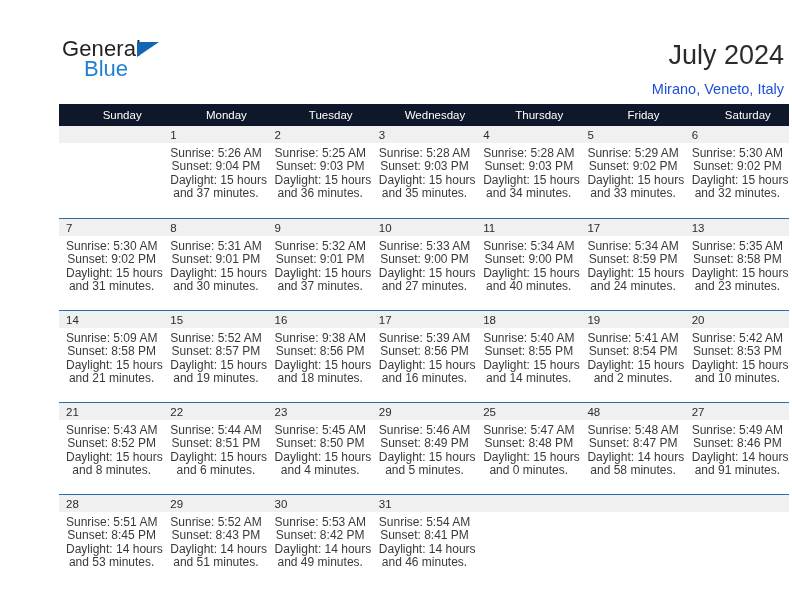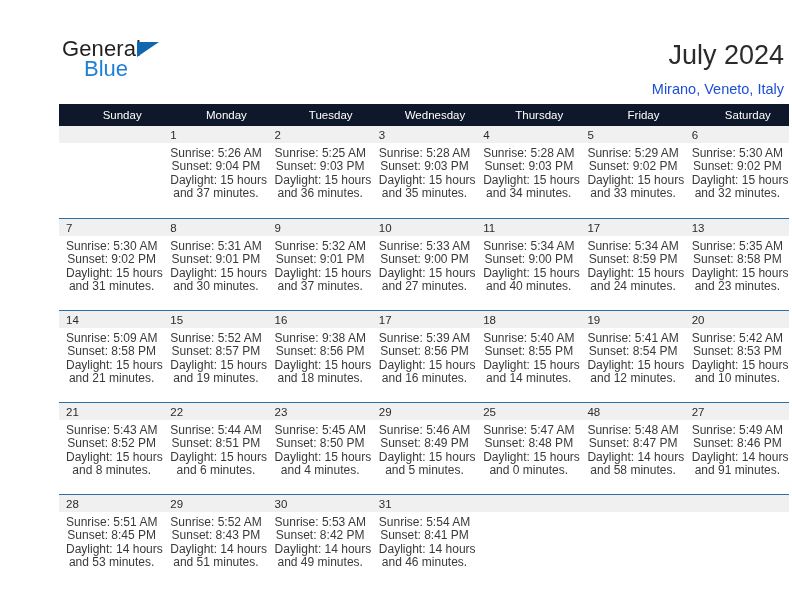--- a/index.html
+++ b/index.html
@@ -384,21 +384,21 @@
               </div>
             </div>
           </td>
           <td>
             <div class="daycell">
               <div class="daynum-band">19</div>
               <div class="daybody">
                 <div>Sunrise: 5:41 AM</div>
                 <div>Sunset: 8:54 PM</div>
                 <div>Daylight: 15 hours</div>
-                <div>and 12 minutes.</div>
+                <div>and 2 minutes.</div>
               </div>
             </div>
           </td>
           <td>
             <div class="daycell">
               <div class="daynum-band">20</div>
               <div class="daybody">
                 <div>Sunrise: 5:42 AM</div>
                 <div>Sunset: 8:53 PM</div>
                 <div>Daylight: 15 hours</div>

